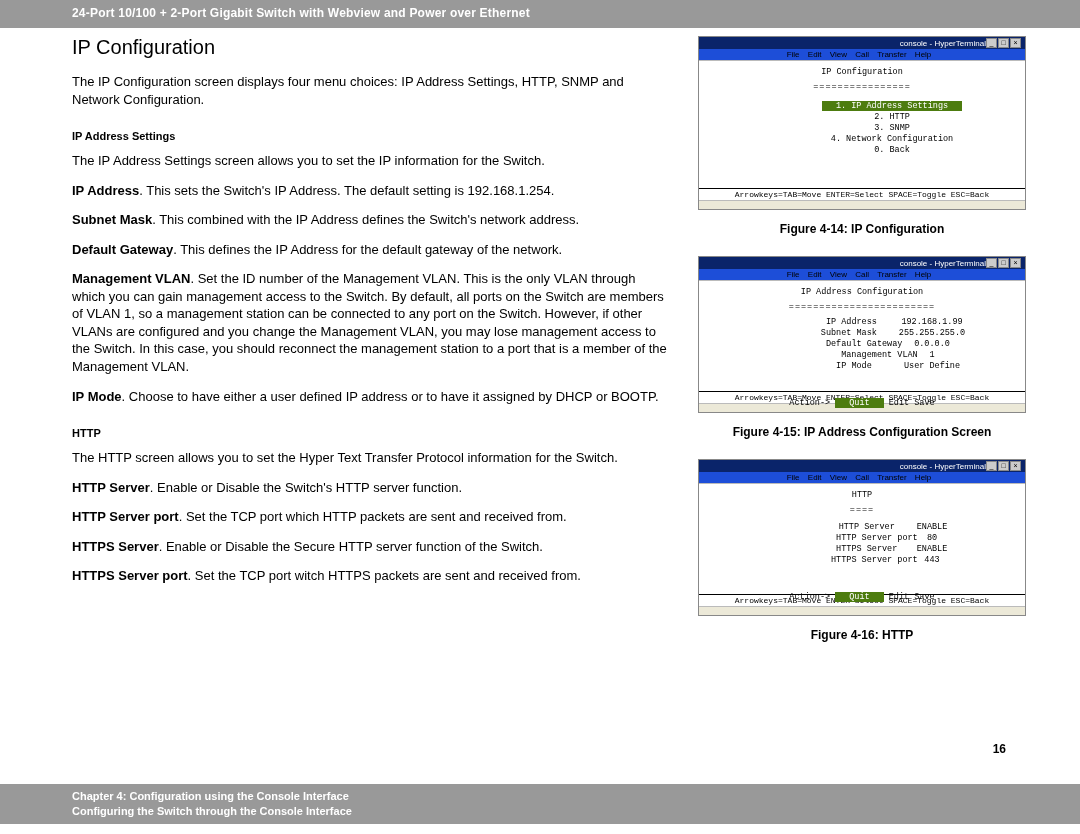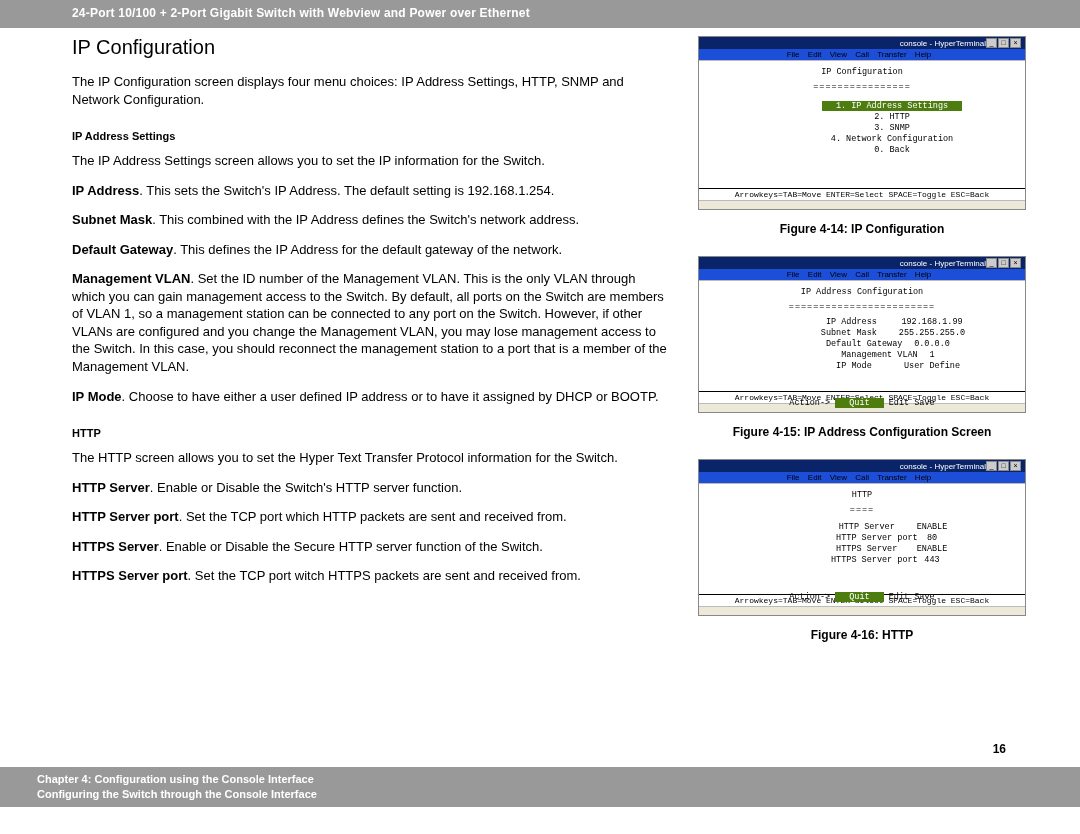--- a/index.html
+++ b/index.html
@@ -119,26 +119,26 @@
   .page-num{
     position:absolute;
     right:74px;
     top:742px;
     font-size:12px;
     font-weight:bold;
   }
   .footer-bar{
     position:absolute;
     left:0;right:0;
-    top:767px;
+    top:784px;
     background:#999;
     color:#fff;
     font-weight:bold;
     font-size:11px;
-    padding:5px 0 5px 37px;
+    padding:5px 0 5px 72px;
     line-height:1.35;
   }
   .fig1 .term-body{ height:115px;}
   .fig2 .term-body{ height:98px;}
   .fig3 .term-body{ height:98px;}
   .kv{ display:inline-block;}
   .kv .k{ display:inline-block; width:100px;}
 </style>
 </head>
 <body>

